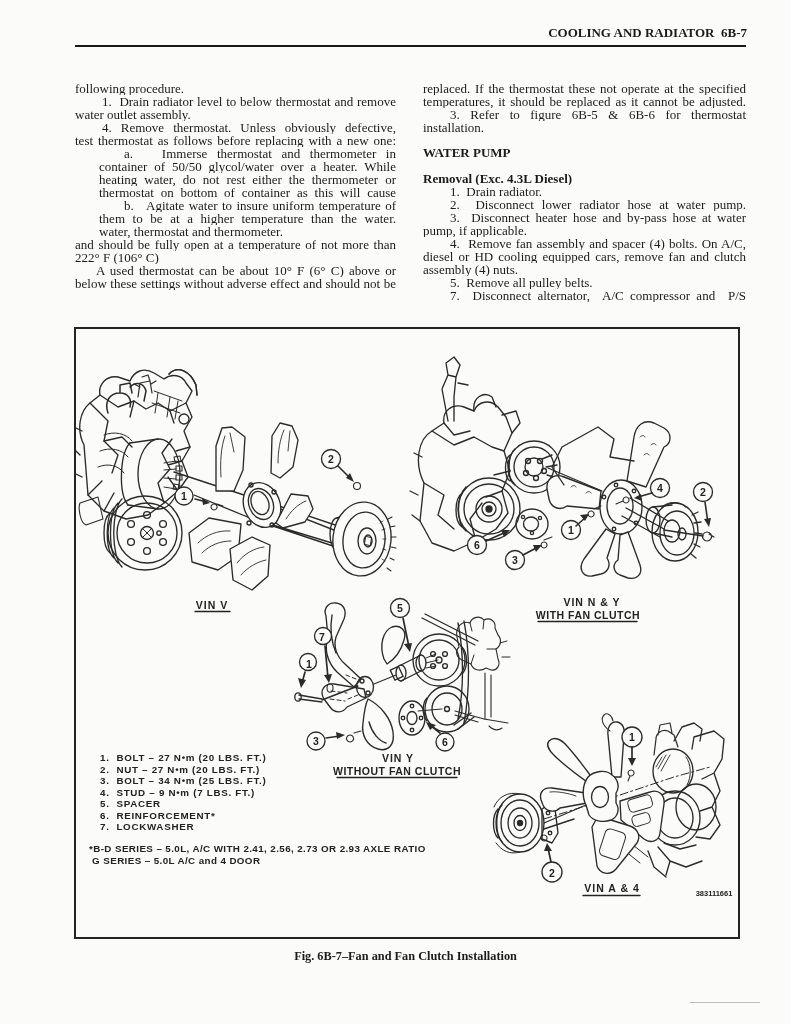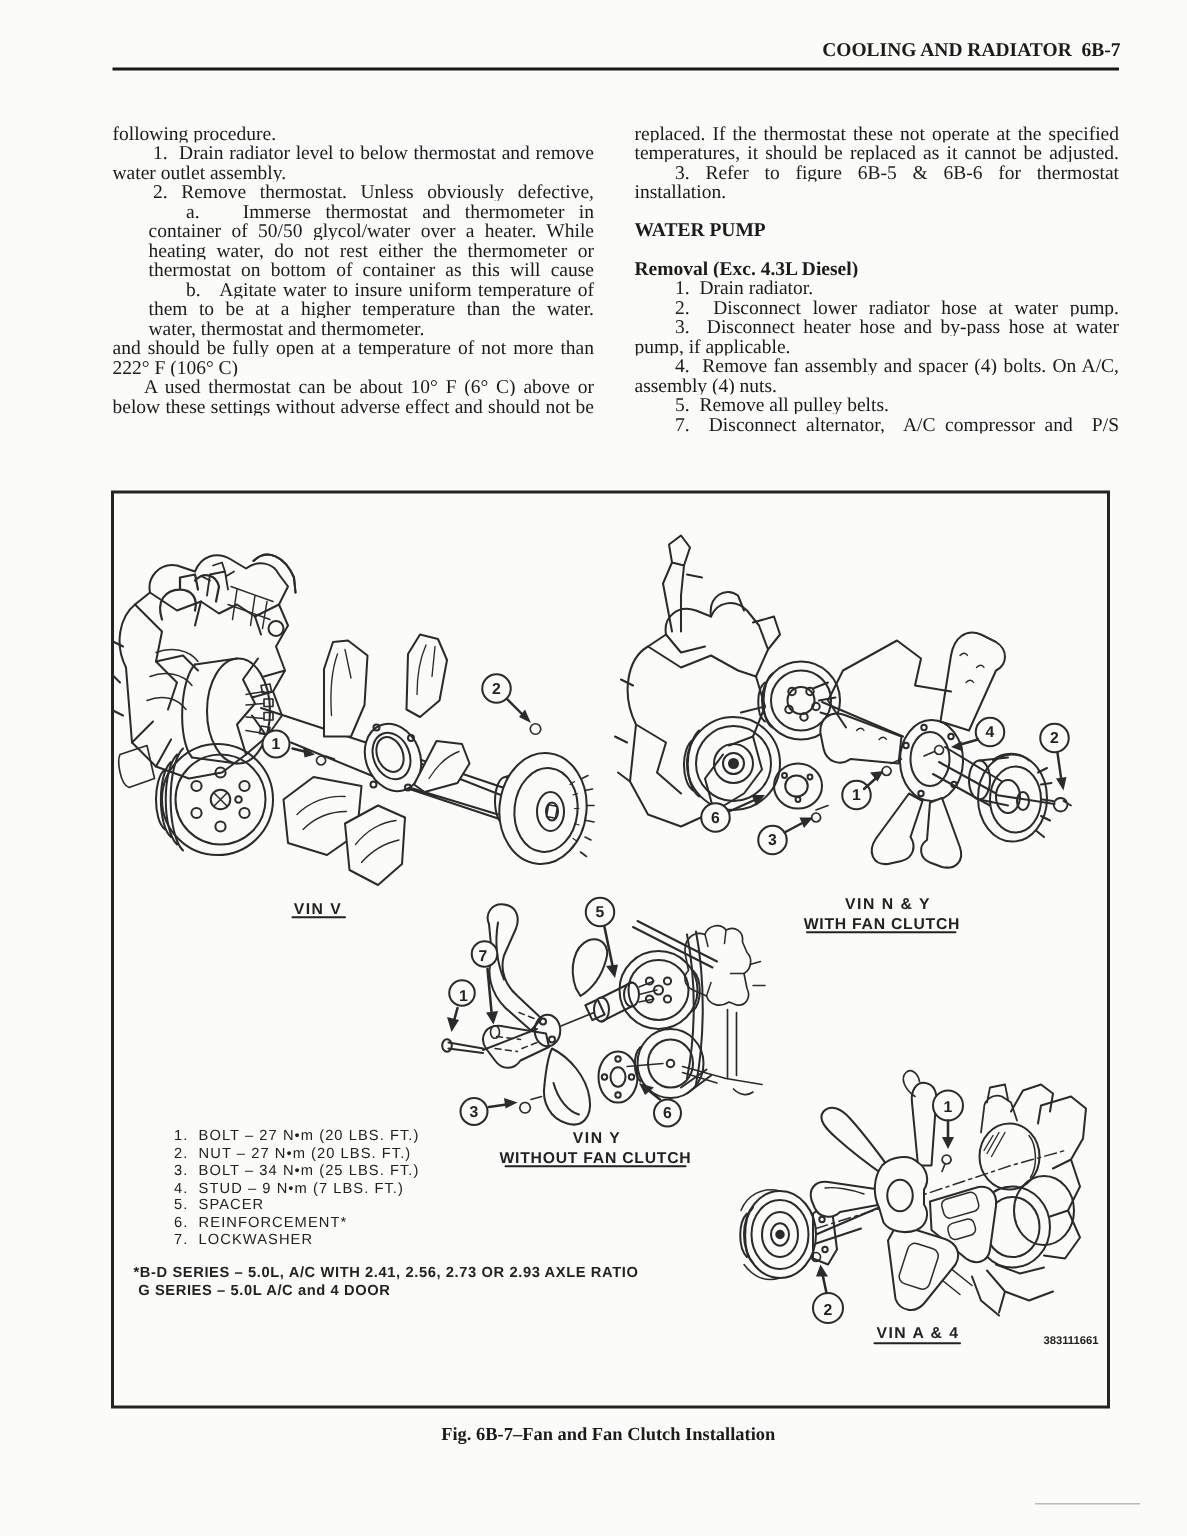--- a/index.html
+++ b/index.html
@@ -20,21 +20,22 @@
 </head>
 <body>
 
 <div class="abs hdr" style="top:25px;right:44px;">COOLING AND RADIATOR&nbsp;&nbsp;6B-7</div>
 <div class="abs" style="left:75px;top:45px;width:671px;height:2px;background:#191919"></div>
 
 <div class="abs col" style="left:75px;top:82px">
 <div>following procedure.</div>
 <div class="j i1">1.&nbsp; Drain radiator level to below thermostat and remove</div>
 <div>water outlet assembly.</div>
-<div class="j i1">2. Remove thermostat. Unless obviously defective,</div>
+<div class="j i1">4. Remove thermostat. Unless obviously defective,</div>
+<div class="j">test thermostat as follows before replacing with a new one:</div>
 <div class="j sub f">a.&nbsp;&nbsp; Immerse thermostat and thermometer in</div>
 <div class="j sub">container of 50/50 glycol/water over a heater. While</div>
 <div class="j sub">heating water, do not rest either the thermometer or</div>
 <div class="j sub">thermostat on bottom of container as this will cause</div>
 <div class="j sub f">b.&nbsp;&nbsp; Agitate water to insure uniform temperature of</div>
 <div class="j sub">them to be at a higher temperature than the water.</div>
 <div class="sub">water, thermostat and thermometer.</div>
 <div class="j">and should be fully open at a temperature of not more than</div>
 <div>222° F (106° C)</div>
 <div class="j i2">A used thermostat can be about 10° F (6° C) above or</div>
@@ -48,20 +49,21 @@
 <div>installation.</div>
 <div style="height:12px"></div>
 <div><b>WATER PUMP</b></div>
 <div style="height:13px"></div>
 <div><b>Removal (Exc. 4.3L Diesel)</b></div>
 <div class="i1">1.&nbsp; Drain radiator.</div>
 <div class="j i1">2.&nbsp; Disconnect lower radiator hose at water pump.</div>
 <div class="j i1">3.&nbsp; Disconnect heater hose and by-pass hose at water</div>
 <div>pump, if applicable.</div>
 <div class="j i1">4.&nbsp; Remove fan assembly and spacer (4) bolts. On A/C,</div>
+<div class="j">diesel or HD cooling equipped cars, remove fan and clutch</div>
 <div>assembly (4) nuts.</div>
 <div class="i1">5.&nbsp; Remove all pulley belts.</div>
 <div class="j i1">7.&nbsp; Disconnect alternator,&nbsp; A/C compressor and&nbsp; P/S</div>
 </div>
 
 <div class="abs" style="left:74px;top:327px;width:662px;height:608px;border:2px solid #242424;background:transparent"></div>
 
 <svg class="abs" style="left:74px;top:327px" width="664" height="610" viewBox="0 0 664 610" fill="none" stroke="#2b2b2b" stroke-width="1.35" stroke-linecap="round" stroke-linejoin="round">
 
 <g id="d1">
@@ -380,21 +382,21 @@
  <text x="640" y="569" font-size="7.5px" letter-spacing="0">383111661</text>
 </g>
 <g stroke="#222" stroke-width="1.4">
  <path d="M121,284.5 L156,284.5"></path>
  <path d="M464,294.5 L563,294.5"></path>
  <path d="M263,450.5 L383,450.5"></path>
  <path d="M509,568.5 L566,568.5"></path>
 </g>
 </svg>
 
-<div class="abs sans" style="left:116px;top:752px;font-size:9.8px;line-height:11.5px;font-weight:400;letter-spacing:.7px;color:#222">
+<div class="abs sans" style="left:100px;top:752px;font-size:9.8px;line-height:11.5px;font-weight:700;letter-spacing:.7px;color:#222">
 <div>1.&nbsp;&nbsp;BOLT – 27 N•m (20 LBS. FT.)</div>
 <div>2.&nbsp;&nbsp;NUT – 27 N•m (20 LBS. FT.)</div>
 <div>3.&nbsp;&nbsp;BOLT – 34 N•m (25 LBS. FT.)</div>
 <div>4.&nbsp;&nbsp;STUD – 9 N•m (7 LBS. FT.)</div>
 <div>5.&nbsp;&nbsp;SPACER</div>
 <div>6.&nbsp;&nbsp;REINFORCEMENT*</div>
 <div>7.&nbsp;&nbsp;LOCKWASHER</div>
 </div>
 <div class="abs sans" style="left:89px;top:843px;font-size:9.8px;line-height:11.5px;font-weight:700;letter-spacing:.4px;color:#222">
 <div>*B-D SERIES – 5.0L, A/C WITH 2.41, 2.56, 2.73 OR 2.93 AXLE RATIO</div>

